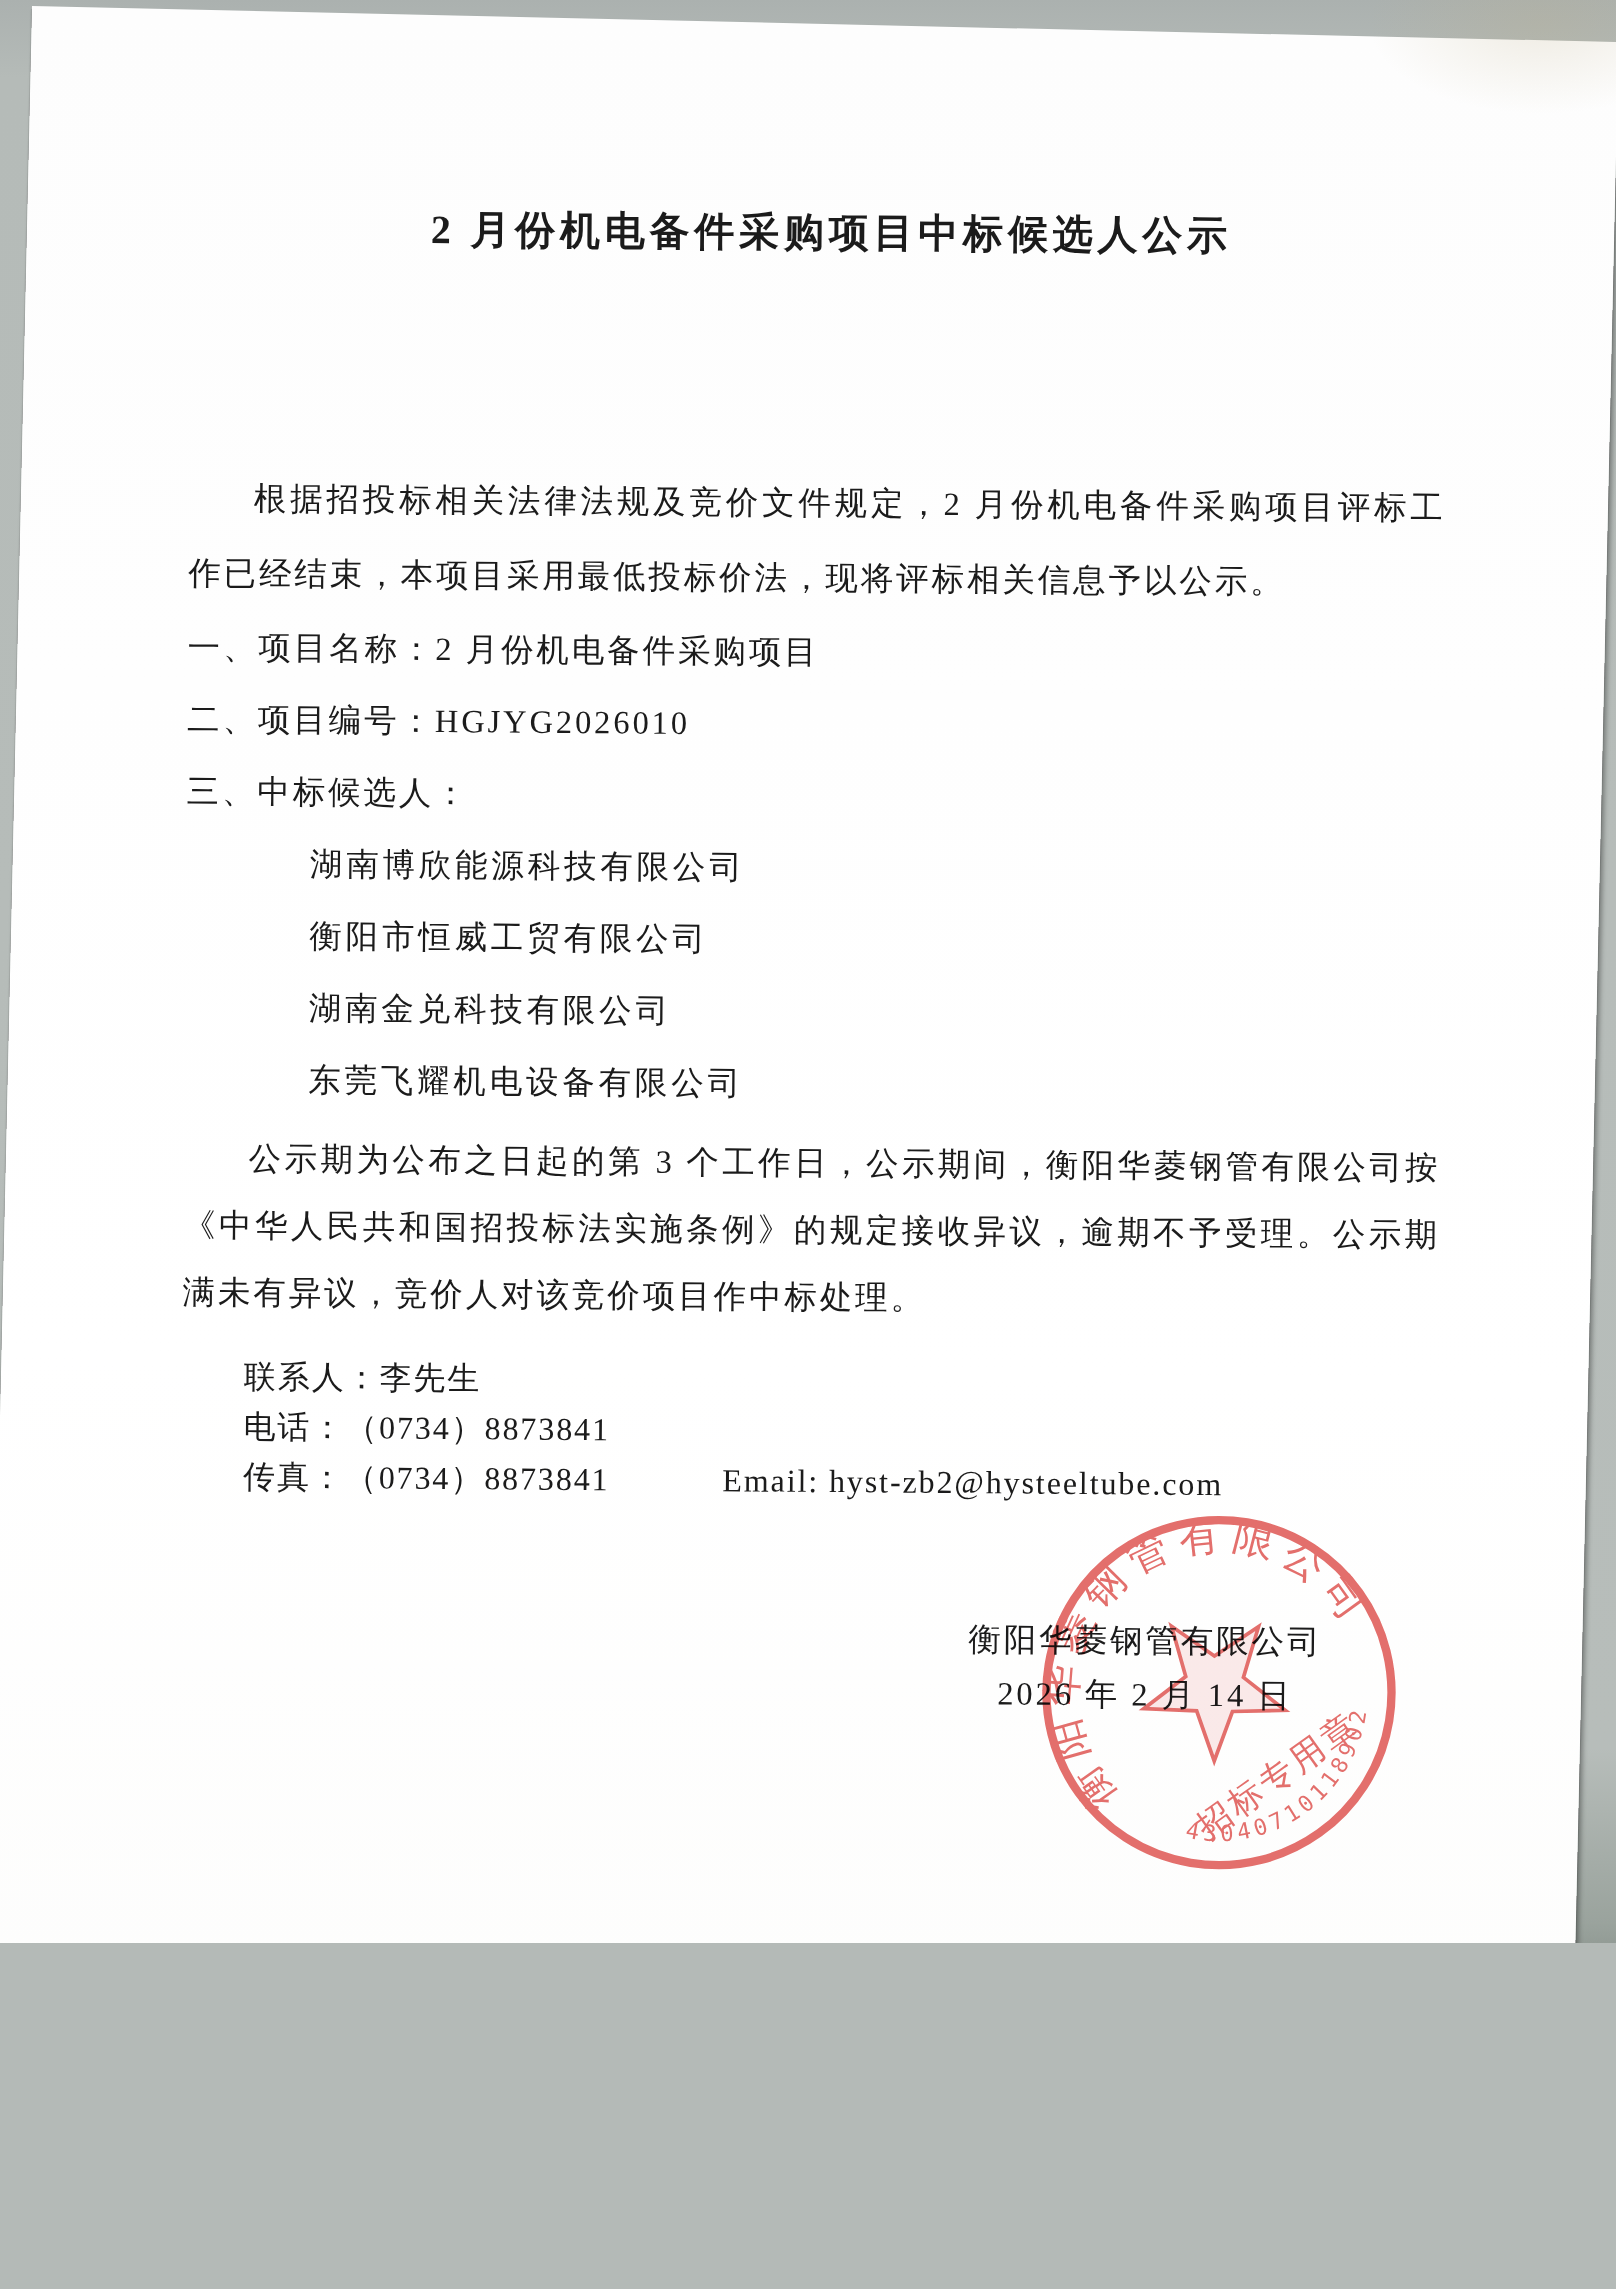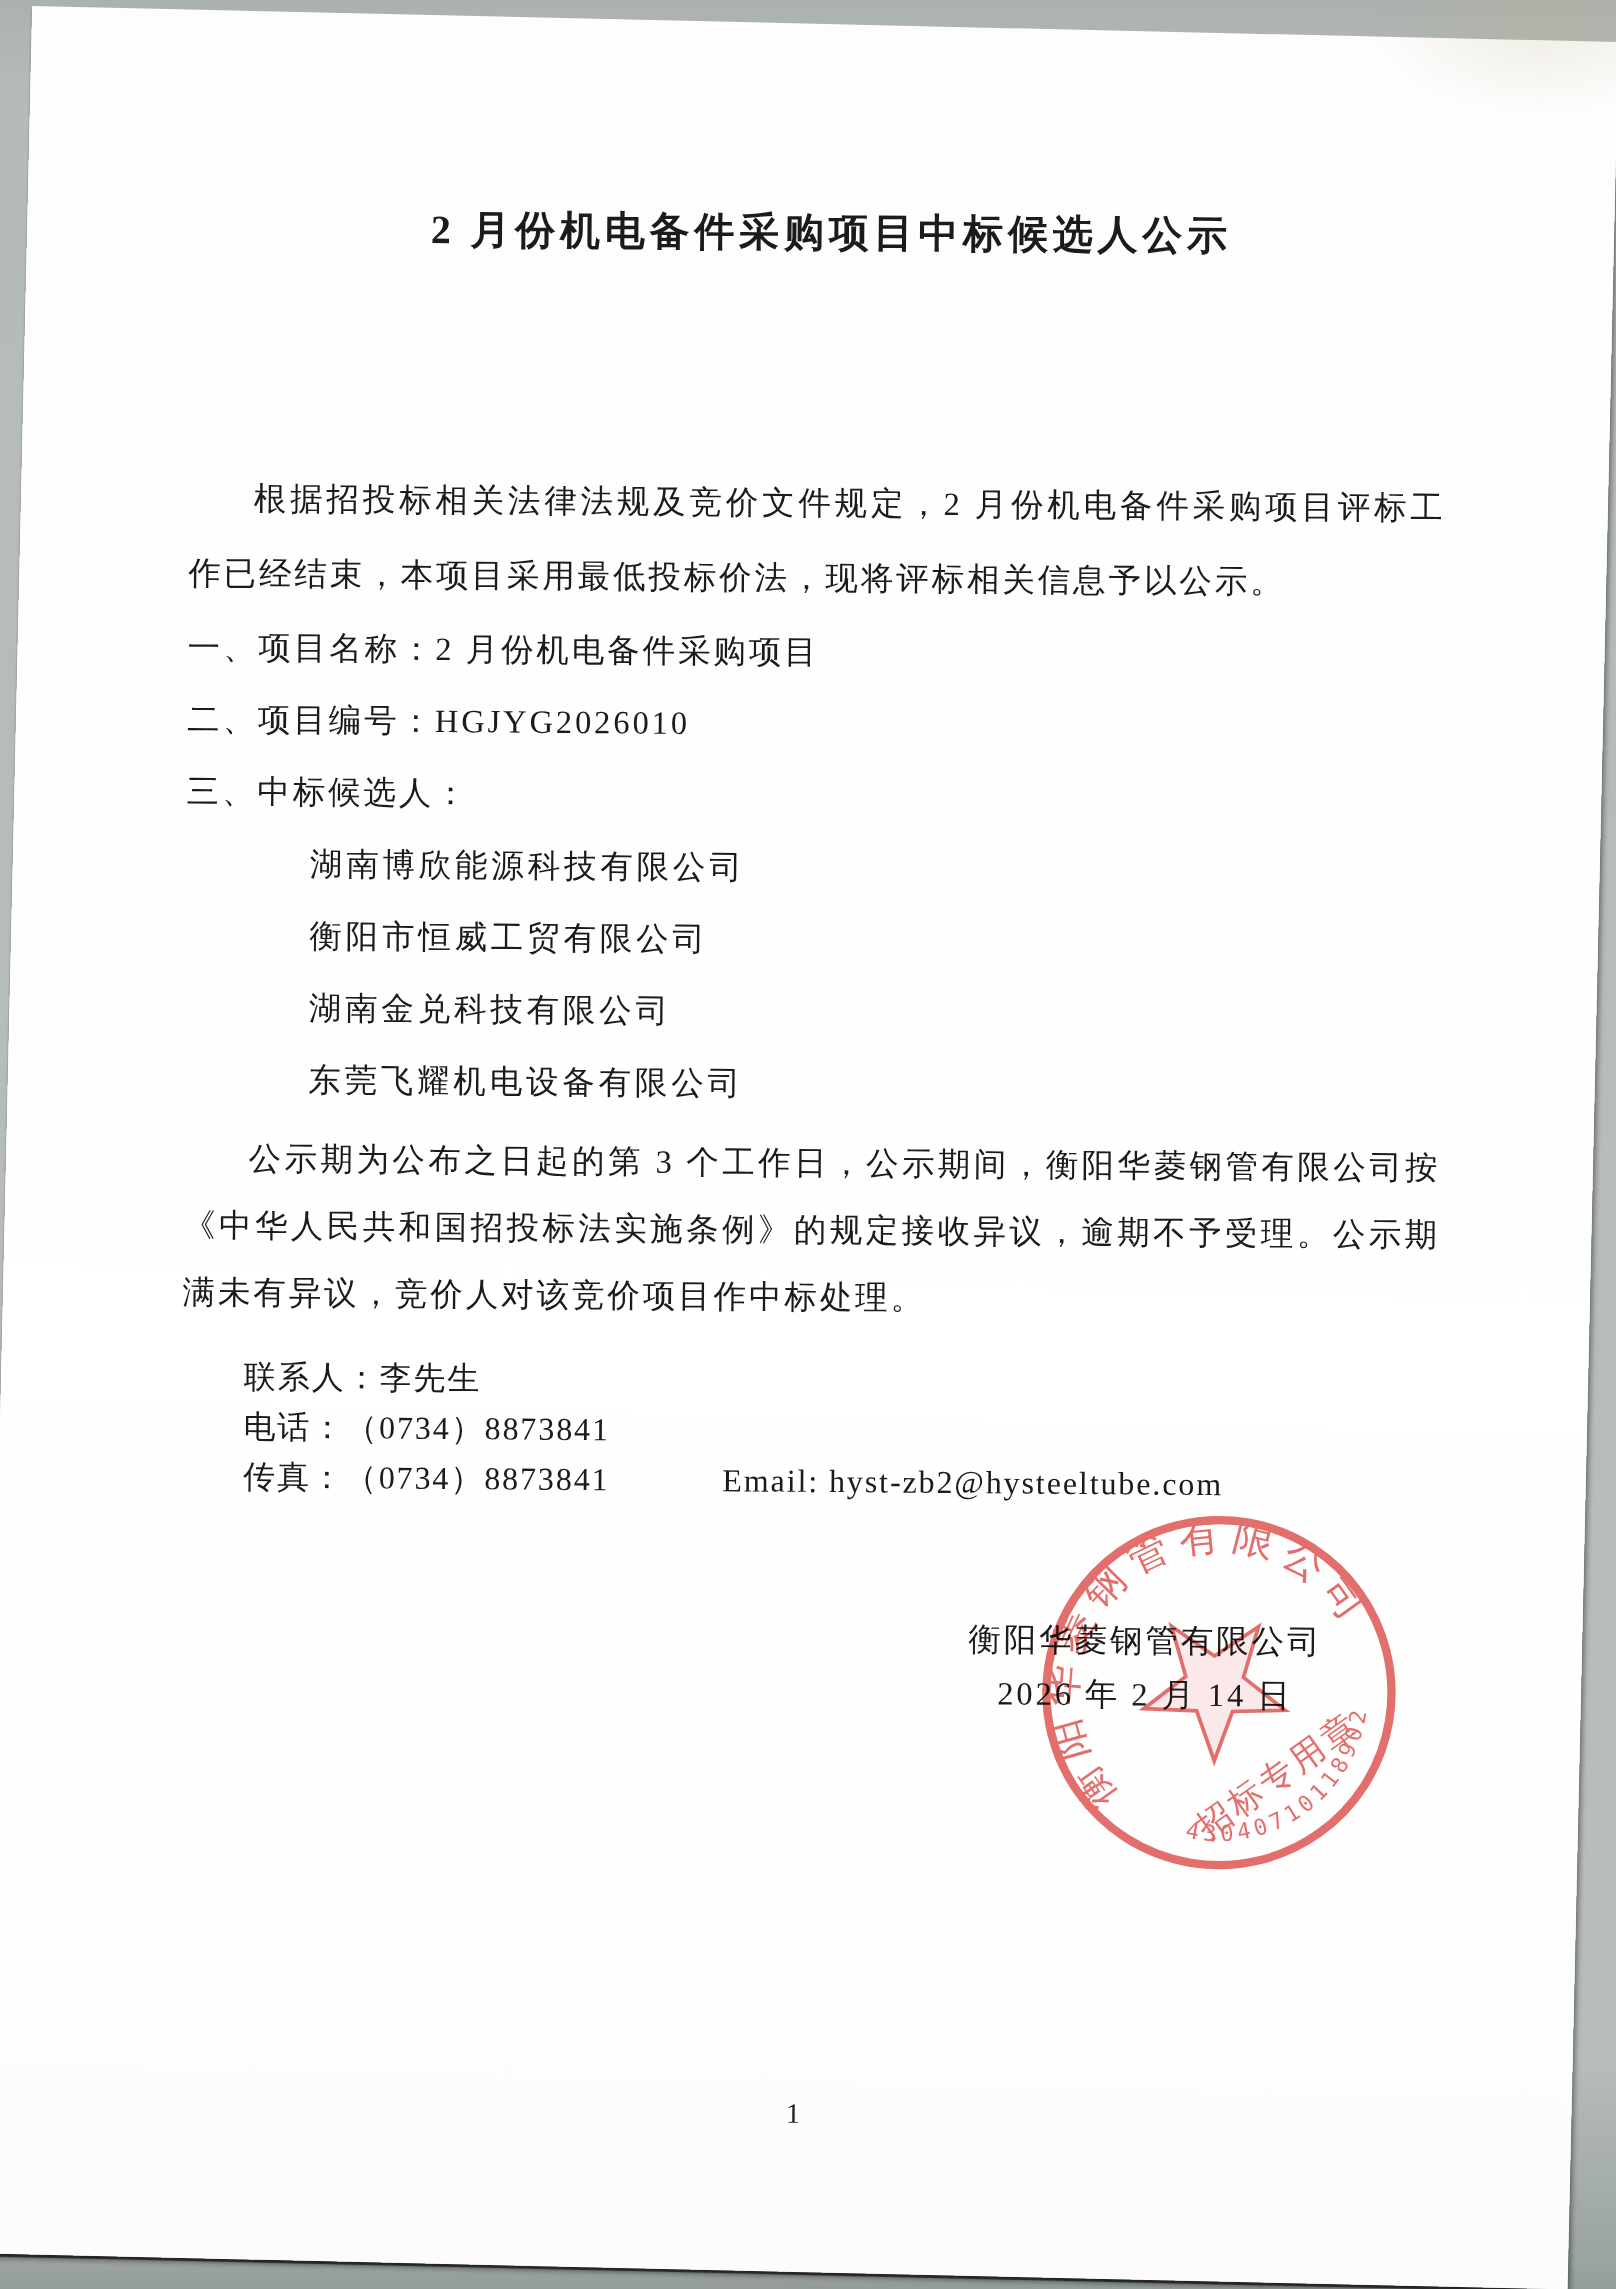--- a/index.html
+++ b/index.html
@@ -2,21 +2,21 @@
 <html><head>
 <meta charset="utf-8">
 <style>
   html,body{margin:0;padding:0;}
   body{
     width:1616px;height:2289px;overflow:hidden;
     font-family:"Liberation Serif","DejaVu Serif",serif;
     background:#b4bab7;
   }
   .scan{
-    position:relative;width:1616px;height:2289px;overflow:hidden;
+    position:relative;width:1616px;height:1943px;overflow:hidden;
     background:linear-gradient(180deg,#abb1af 0%,#b5bbb8 4%,#b7bdba 90%,#9aa39d 99%,#939c96 100%);
   }
   
   .sheet{
     position:absolute;left:32px;top:5.7px;width:1587px;height:2248px;
     background:linear-gradient(180deg,#fdfdfd 0%,#ffffff 60%,#fcfcfb 100%);
     transform:rotate(1.3deg);transform-origin:top left;
     box-shadow:0 2.9px 1px rgba(25,25,25,0.85), 2.9px 4.8px 5.7px rgba(0,0,0,0.35);
   }
   .smudge{

